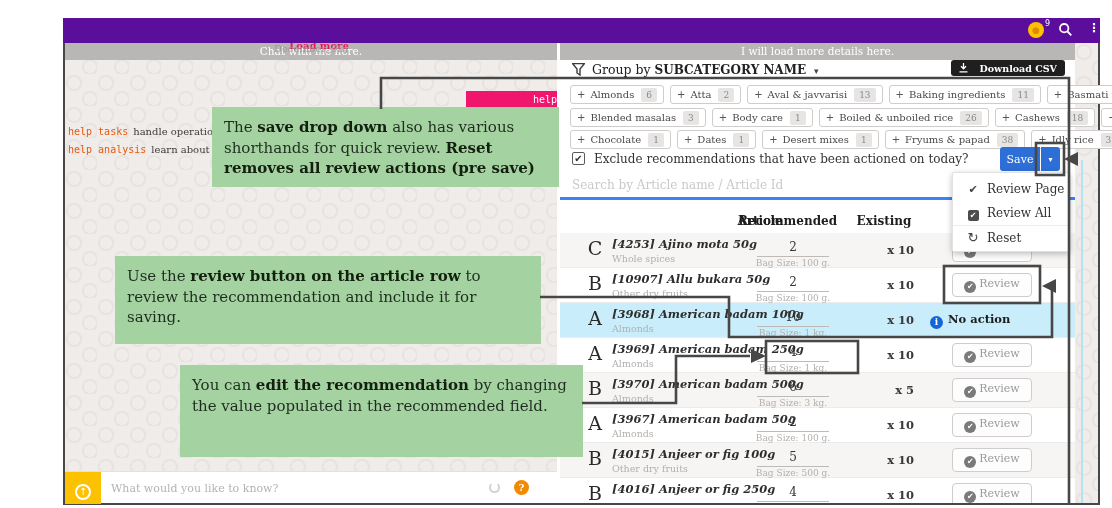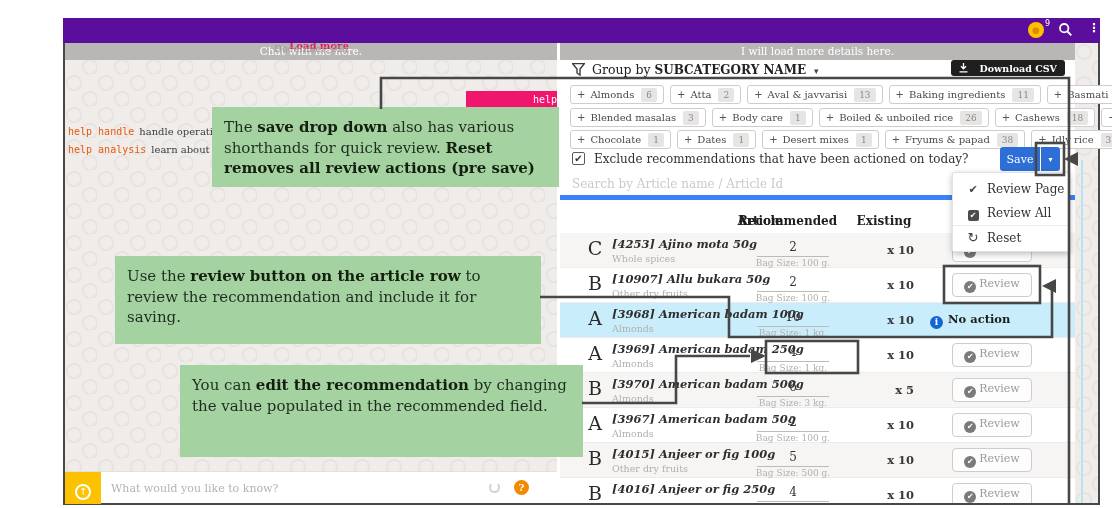--- a/index.html
+++ b/index.html
@@ -75,21 +75,21 @@
   #exclude-row { position:absolute; left:570px; top:148px; width:500px; height:26px; font-size:12px; color:#333; }
   .checkbox { position:absolute; left:2px; top:4px; width:13px; height:13px; border:1.5px solid #5a5a5a; border-radius:2px;
               font-size:10px; line-height:11px; text-align:center; color:#333; background:#fff; cursor:pointer;
               font-family:"DejaVu Sans",sans-serif; }
   #exclude-label { position:absolute; left:24px; top:4px; }
   #save-btn { position:absolute; left:1000px; top:147px; width:40px; height:24px; background:#2d6fd6; color:#fff;
               border:none; border-radius:3px 0 0 3px; font-size:11px; cursor:pointer; z-index:5; font-family:"DejaVu Serif",serif;}
   #save-toggle { position:absolute; left:1041px; top:147px; width:19px; height:24px; background:#2d6fd6; color:#fff;
                  border:none; border-radius:0 3px 3px 0; font-size:8px; cursor:pointer; z-index:5; }
 
-  #search-row { position:absolute; left:560px; top:172px; width:515px; height:28px; border-bottom:5px solid #3b82f6; }
+  #search-row { position:absolute; left:560px; top:172px; width:515px; height:28px; border-bottom:3px solid #3b82f6; }
   #search-input { width:100%; height:100%; border:none; outline:none; padding-left:12px; font-size:12px;
                   font-family:"DejaVu Serif",serif; color:#555; background:transparent; }
   #search-input::placeholder { color:#ccc9c7; }
 
   
   #dropdown { position:absolute; left:952px; top:172px; width:118px; height:80px; background:#fff; z-index:30;
               border:1px solid #e2e2e2; border-radius:2px; box-shadow:0 2px 6px rgba(0,0,0,.25); font-size:12px; color:#333; }
   .menu-item { position:absolute; left:0; width:100%; height:24px; line-height:24px; cursor:pointer; }
   .menu-item .mi { display:inline-block; width:16px; margin:0 6px 0 12px; text-align:center;
                    font-family:"DejaVu Sans",sans-serif; color:#444; font-size:11px; }
@@ -143,21 +143,21 @@
 <div class="graybar" style="left:560px; width:515px;">I will load more details here.</div>
 
 <div id="chat" class="pattern"></div>
 <div id="right-strip" class="pattern"></div>
 <div id="scroll-hint"></div>
 
 <div class="loadmore abs" style="left:65px; width:492px; z-index:2;">Load more</div>
 <div class="chatdate abs" style="left:65px; width:492px; z-index:2;">December, 9th</div>
 <div class="usermsg abs" style="z-index:2; left:466px; top:91px;">help</div>
 
-<div class="helpline" style="left:68px; top:126px; z-index:2;"><span class="cmd">help handle</span><span>handle operatio</span></div>
+<div class="helpline" style="left:68px; top:126px; z-index:2;"><span class="cmd">help tasks</span><span>handle operatio</span></div>
 <div class="helpline" style="left:68px; top:144px; z-index:2;"><span class="cmd">help analysis</span><span>learn about e</span></div>
 
 <div class="note" style="left:212px; top:107px; width:347px; height:80px;"><span>The </span><b>save drop down</b><span> also has various shorthands for quick review. </span><b>Reset removes all review actions (pre save)</b></div>
 <div class="note" style="left:115px; top:256px; width:426px; height:88px;"><span>Use the </span><b>review button on the article row</b><span> to review the recommendation and include it for saving.</span></div>
 <div class="note" style="left:180px; top:365px; width:403px; height:92px;"><span>You can </span><b>edit the recommendation</b><span> by changing the value populated in the recommended field.</span></div>
 
 <div id="chat-input-bar">
   <button id="send-btn">
       <span class="arr">↑</span>
     </button>

